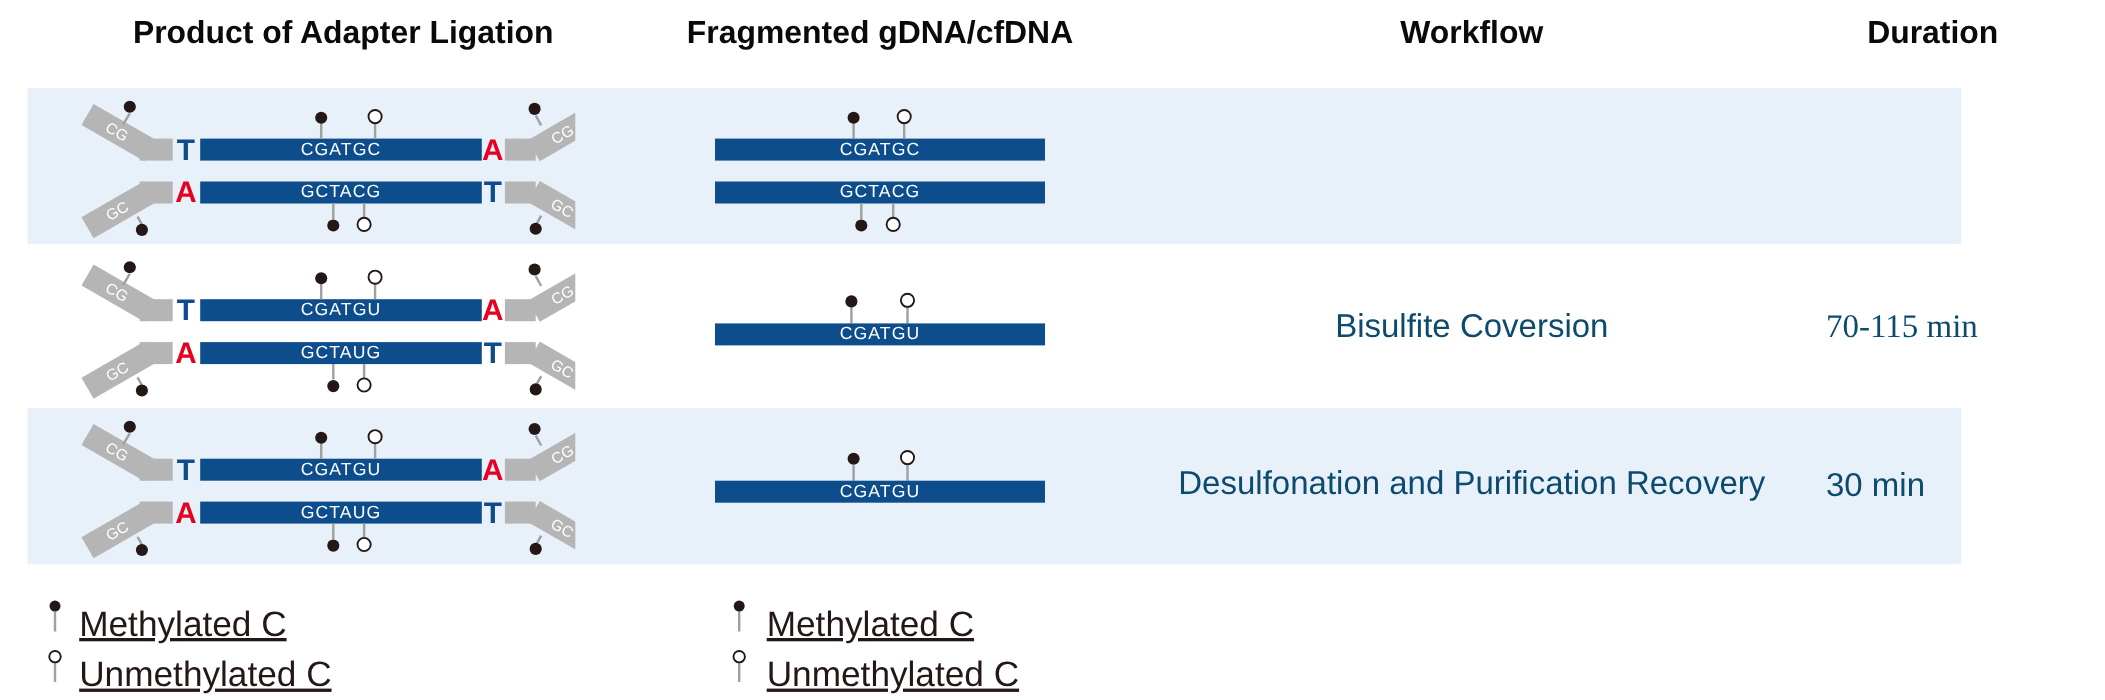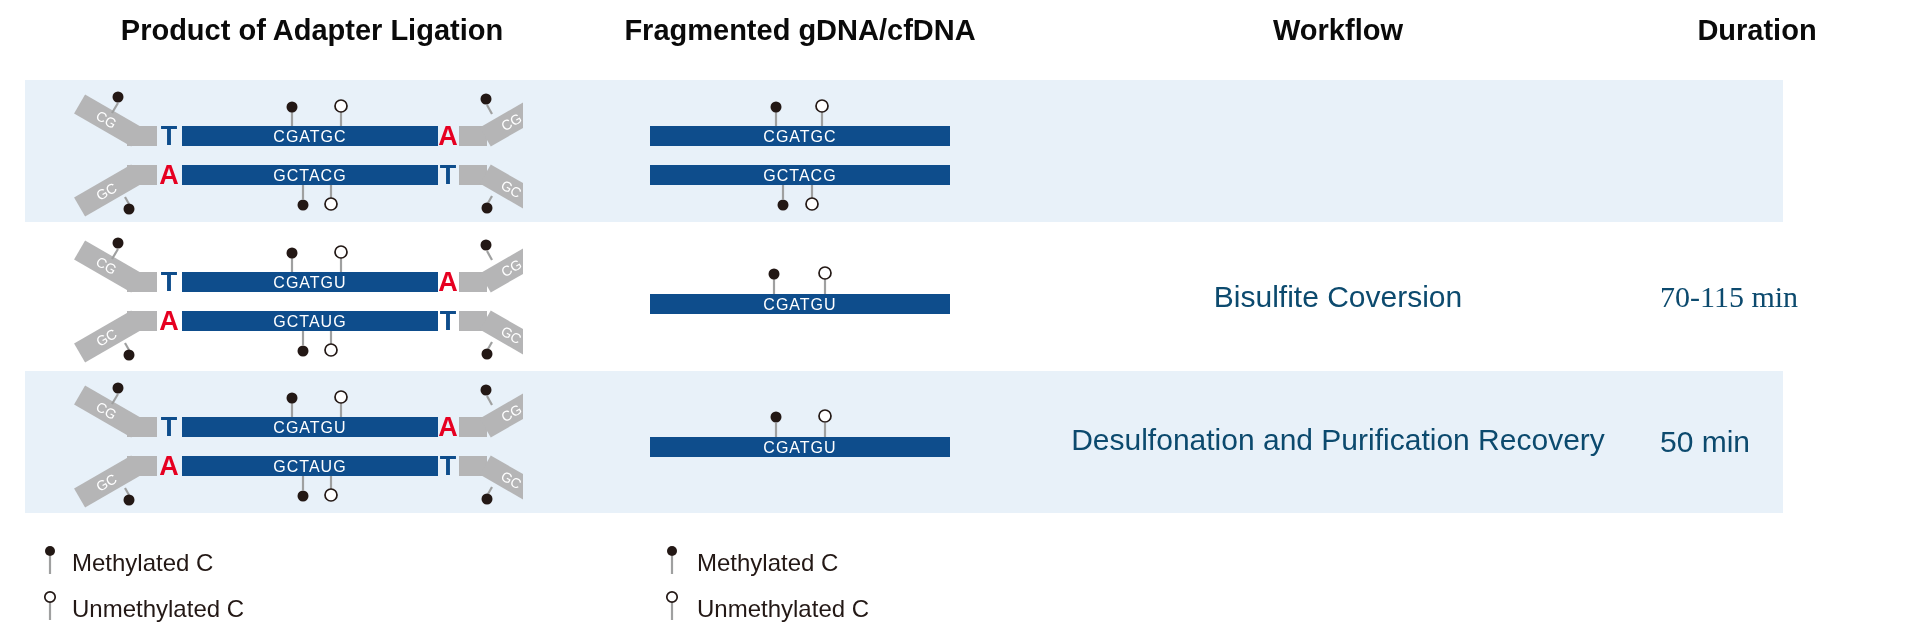--- a/index.html
+++ b/index.html
@@ -17,21 +17,21 @@
   .seq{fill:#ffffff;font-family:"Liberation Sans",sans-serif;font-size:16px;letter-spacing:1px;
        text-anchor:middle;dominant-baseline:central;}
   .adtxt{fill:#ffffff;font-family:"Liberation Sans",sans-serif;font-size:14px;
        text-anchor:middle;dominant-baseline:central;}
   .ovh{font-family:"Liberation Sans",sans-serif;font-size:27px;font-weight:bold;
        text-anchor:middle;dominant-baseline:central;}
   .blue-l{fill:#0e4d8c;} .red-l{fill:#e60021;}
   .stem{stroke:#9fa0a0;stroke-width:2.2;fill:none;}
   .mC{fill:#231815;}
   .uC{fill:#ffffff;stroke:#231815;stroke-width:1.7;}
-  .legend-label{position:absolute;font-size:24px;color:#231815;line-height:1;}
+  .legend-label{position:absolute;font-size:32px;color:#231815;line-height:1;text-decoration:underline;}
 </style>
 </head>
 <body>
 
 <div class="stage">
 
   <div class="colhead" style="left:97px;width:430px;">Product of Adapter Ligation</div>
   <div class="colhead" style="left:1113px;width:450px;">Workflow</div>
   <div class="colhead" style="left:585px;width:430px;">Fragmented gDNA/cfDNA</div>
   <div class="colhead" style="left:1677px;width:160px;text-align:center;">Duration</div>
@@ -223,21 +223,21 @@
   <svg class="dg" style="left:650px;top:371px;" width="300" height="142" viewBox="0 0 300 142">
     <line x1="126" y1="52" x2="126" y2="66" class="stem"></line>
     <circle cx="126" cy="46" r="5.5" class="mC"></circle>
     <line x1="175" y1="52" x2="175" y2="66" class="stem"></line>
     <circle cx="175" cy="45" r="6" class="uC"></circle>
     <rect x="0" y="66" width="300" height="20" class="bar"></rect>
     <text x="150" y="76" class="seq">CGATGU</text>
   </svg>
 
   <div class="cell center" style="left:1038px;top:371px;width:600px;height:114px;margin-top:12px;">Desulfonation and Purification Recovery</div>
-  <div class="cell" style="left:1660px;top:371px;width:240px;height:142px;">50 min</div>
+  <div class="cell" style="left:1660px;top:371px;width:240px;height:142px;">30 min</div>
 
   <svg class="dg" style="left:42px;top:544px;" width="16" height="32" viewBox="0 0 16 32">
     <line x1="8" y1="12" x2="8" y2="30" class="stem"></line>
     <circle cx="8" cy="7" r="5" class="mC"></circle>
   </svg>
   <div class="legend-label" style="left:72px;top:551px;">Methylated C</div>
 
   <svg class="dg" style="left:42px;top:589px;" width="16" height="34" viewBox="0 0 16 34">
     <line x1="8" y1="13" x2="8" y2="31" class="stem"></line>
     <circle cx="8" cy="8" r="5.2" class="uC"></circle>

